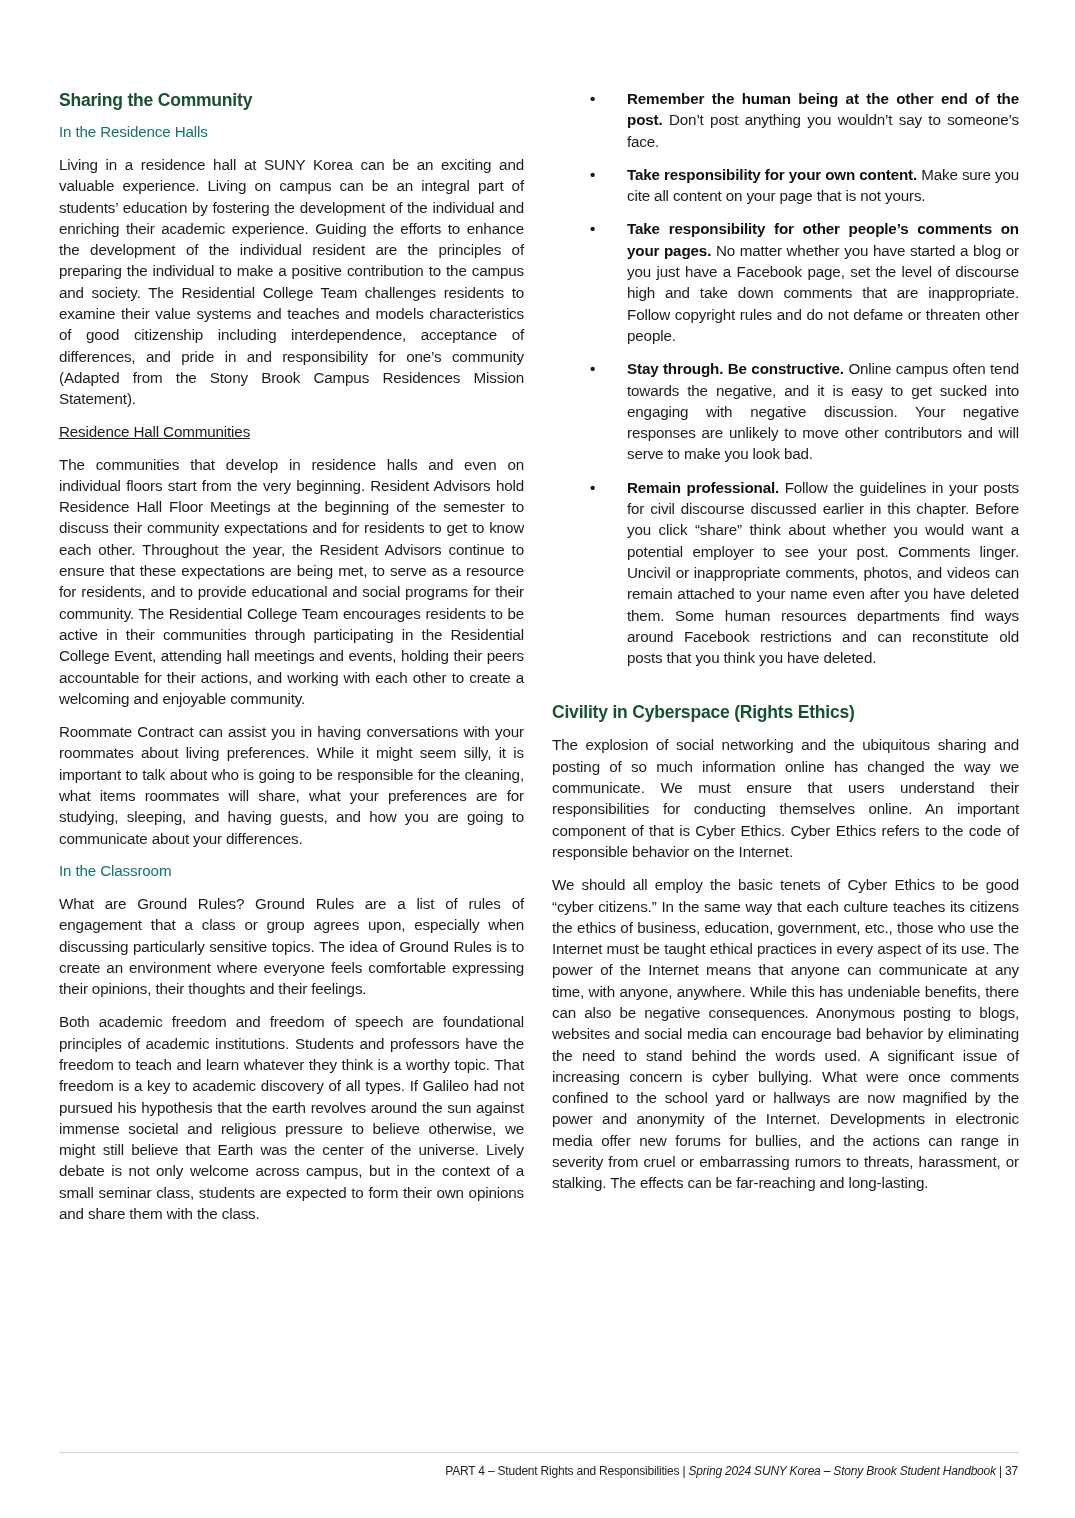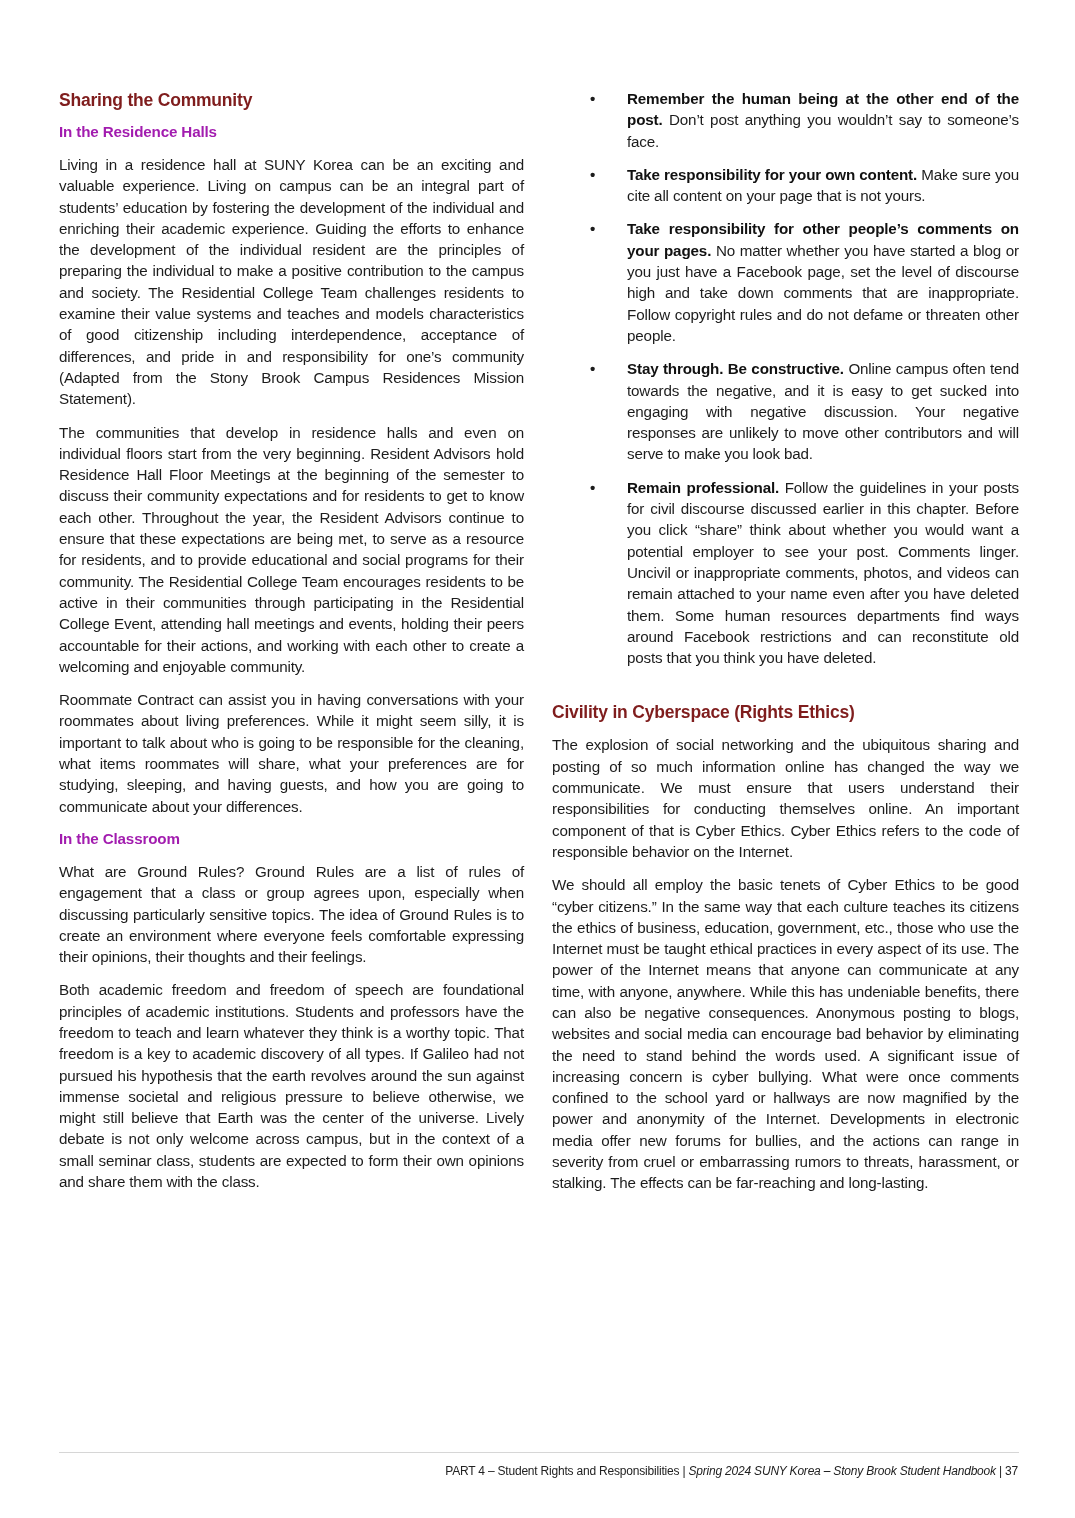--- a/index.html
+++ b/index.html
@@ -31,29 +31,29 @@
     }
     .col-left { left: 59px; }
     .col-right { left: 552px; width: 467px; }
     .col p {
       margin: 0 0 12px 0;
       text-align: justify;
     }
     h2.section-title {
       font-size: 17.5px;
       font-weight: bold;
-      color: #7f1d1d;
+      color: #14532d;
       margin: 0 0 10px 0;
       line-height: 24px;
       letter-spacing: -0.2px;
     }
     h3.subsection {
       font-size: 15.2px;
-      font-weight: bold;
-      color: #a21caf;
+      font-weight: normal;
+      color: #0f766e;
       margin: 0 0 12px 0;
       line-height: 20px;
     }
     h4.underlined {
       font-size: 15.2px;
       font-weight: normal;
       text-decoration: underline;
       color: #1c1c1c;
       margin: 0 0 12px 0;
       line-height: 20px;
@@ -104,20 +104,21 @@
 <body>
 
 <div class="page">
 
   <div class="col col-left">
     <h2 class="section-title">Sharing the Community</h2>
 
     <h3 class="subsection">In the Residence Halls</h3>
     <p>Living in a residence hall at SUNY Korea can be an exciting and valuable experience. Living on campus can be an integral part of students’ education by fostering the development of the individual and enriching their academic experience. Guiding the efforts to enhance the development of the individual resident are the principles of preparing the individual to make a positive contribution to the campus and society. The Residential College Team challenges residents to examine their value systems and teaches and models characteristics of good citizenship including interdependence, acceptance of differences, and pride in and responsibility for one’s community (Adapted from the Stony Brook Campus Residences Mission Statement).</p>
 
+    <h4 class="underlined">Residence Hall Communities</h4>
     <p>The communities that develop in residence halls and even on individual floors start from the very beginning. Resident Advisors hold Residence Hall Floor Meetings at the beginning of the semester to discuss their community expectations and for residents to get to know each other. Throughout the year, the Resident Advisors continue to ensure that these expectations are being met, to serve as a resource for residents, and to provide educational and social programs for their community. The Residential College Team encourages residents to be active in their communities through participating in the Residential College Event, attending hall meetings and events, holding their peers accountable for their actions, and working with each other to create a welcoming and enjoyable community.</p>
 
     <p>Roommate Contract can assist you in having conversations with your roommates about living preferences. While it might seem silly, it is important to talk about who is going to be responsible for the cleaning, what items roommates will share, what your preferences are for studying, sleeping, and having guests, and how you are going to communicate about your differences.</p>
 
     <h3 class="subsection">In the Classroom</h3>
     <p>What are Ground Rules? Ground Rules are a list of rules of engagement that a class or group agrees upon, especially when discussing particularly sensitive topics. The idea of Ground Rules is to create an environment where everyone feels comfortable expressing their opinions, their thoughts and their feelings.</p>
     <p>Both academic freedom and freedom of speech are foundational principles of academic institutions. Students and professors have the freedom to teach and learn whatever they think is a worthy topic. That freedom is a key to academic discovery of all types. If Galileo had not pursued his hypothesis that the earth revolves around the sun against immense societal and religious pressure to believe otherwise, we might still believe that Earth was the center of the universe. Lively debate is not only welcome across campus, but in the context of a small seminar class, students are expected to form their own opinions and share them with the class.</p>
   </div>
 
   <div class="col col-right">

